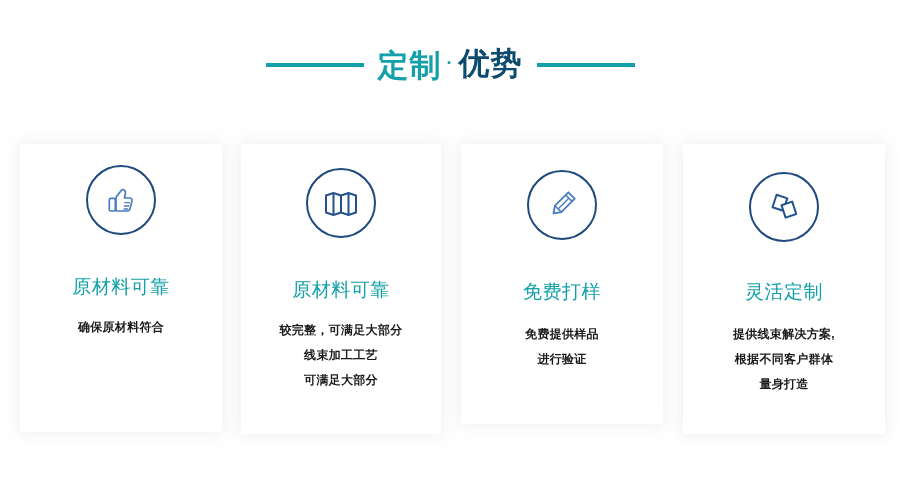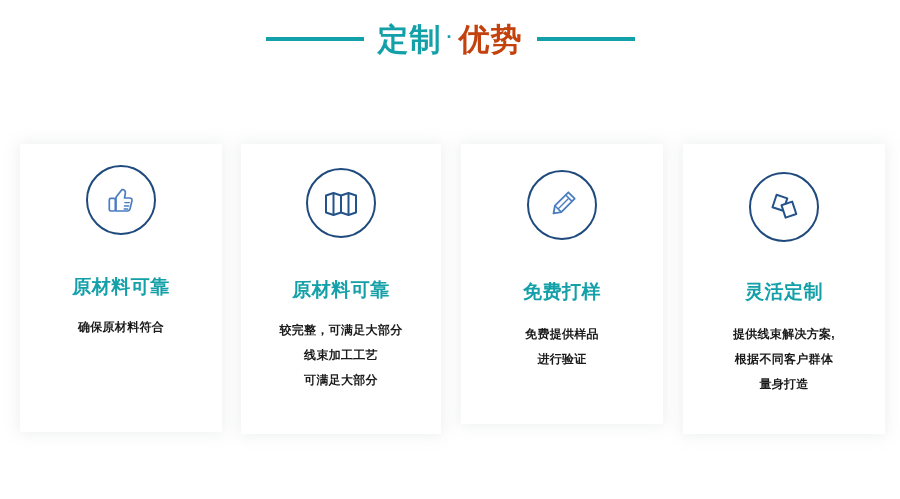--- a/index.html
+++ b/index.html
@@ -12,21 +12,21 @@
     background: #ffffff;
     font-family: "Liberation Sans", "DejaVu Sans", sans-serif;
     overflow: hidden;
     position: relative;
   }
 
   
   .section-title {
     position: absolute;
     left: 0;
-    top: 14px;
+    top: 40px;
     width: 900px;
     height: 50px;
     display: flex;
     align-items: center;
     justify-content: center;
     gap: 14px;
   }
   .title-rule {
     width: 98px;
     height: 4px;
@@ -43,21 +43,21 @@
     align-items: center;
     gap: 4px;
   }
   .title-accent { color: #13a0a8; }
   .title-dot {
     color: #13a0a8;
     font-size: 18px;
     transform: translateY(-2px);
     padding: 0 1px;
   }
-  .title-main { color: #c2410c; }
+  .title-main { color: #0c4a6e; font-family: Liberation Mono, monospace; }
 
   
   .cards {
     position: absolute;
     left: 0;
     top: 144px;
     width: 900px;
     height: 300px;
   }
   .card {
@@ -86,21 +86,21 @@
   }
   .card.c1 .icon-ring { margin-top: 21px; }
   .card.c2 .icon-ring { margin-top: 24px; }
   .card.c3 .icon-ring { margin-top: 26px; }
   .card.c4 .icon-ring { margin-top: 28px; }
   .icon-ring svg { display: block; }
 
   .card-title {
     color: #13a0a8;
     font-size: 19px;
-    font-weight: bold;
+    font-weight: normal;
     letter-spacing: 0.5px;
     line-height: 1;
   }
   .card.c1 .card-title { margin-top: 42px; }
   .card.c2 .card-title { margin-top: 42px; }
   .card.c3 .card-title { margin-top: 42px; }
   .card.c4 .card-title { margin-top: 40px; }
 
   .card-desc {
     color: #1a1a1a;

